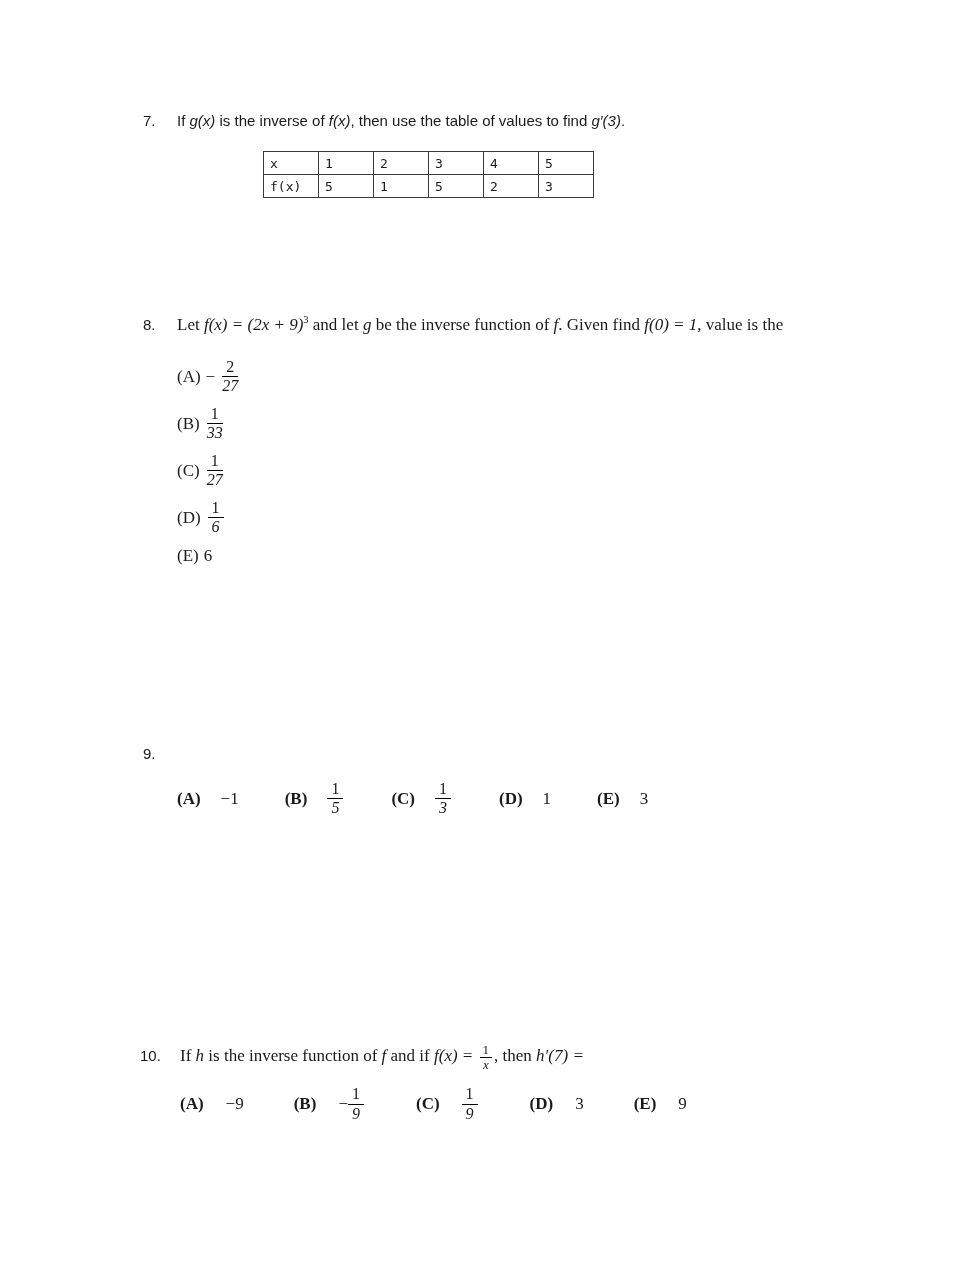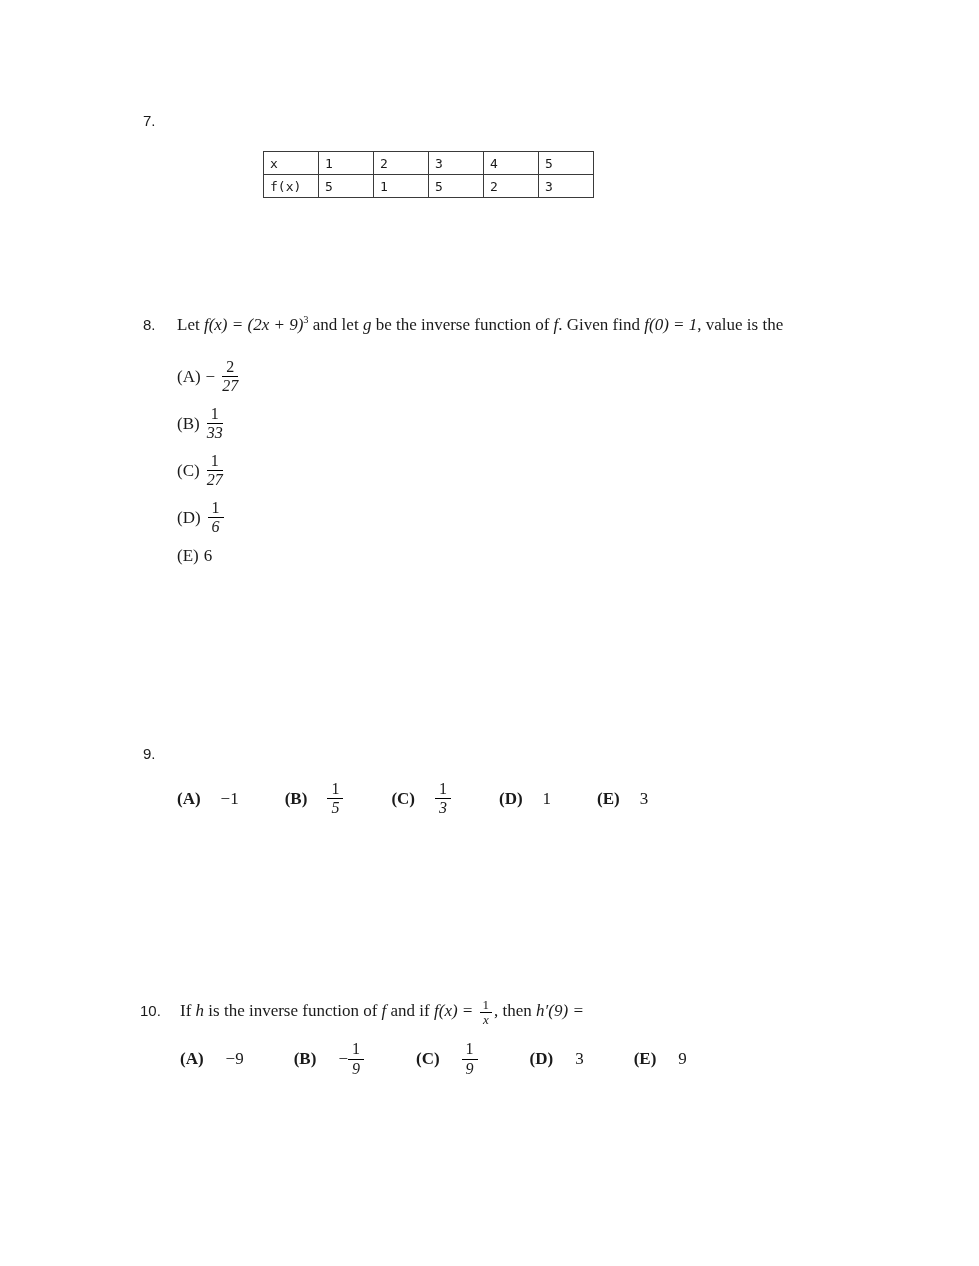--- a/index.html
+++ b/index.html
@@ -57,20 +57,23 @@
   .pgap10 .pair { margin-right:50px; }
   .pgap10 .pair .val, .pgap10 .pair .frac, .pgap10 .pair .prefix { margin-left:22px; }
   .pgap10 .pair .prefix + .frac { margin-left:0; }
 </style>
 </head>
 <body>
 
 <section class="q" style="left:143px; top:112px; width:760px;">
   <div class="qrow">
     <span class="qnum w34">7.</span>
+    <div class="sans">
+      <span>If </span><span class="math">g(x)</span><span> is the inverse of </span><span class="math">f(x)</span><span>, then use the table of values to find </span><span class="math">g′(3)</span><span>.</span>
+    </div>
   </div>
   <table class="vals">
     <tbody>
         <tr>
       <td>x</td>
       <td>1</td>
       <td>2</td>
       <td>3</td>
       <td>4</td>
       <td>5</td>
@@ -160,25 +163,25 @@
         <span class="bold">(D)</span>
         <span class="val">1</span>
       </span>
     <span class="pair">
         <span class="bold">(E)</span>
         <span class="val">3</span>
       </span>
   </div>
 </section>
 
-<section class="q" style="left:140px; top:998px; width:820px;">
+<section class="q" style="left:140px; top:1043px; width:820px;">
   <div class="qrow">
     <span class="qnum w40">10.</span>
     <div class="serif">
-      <span>If </span><span class="math">h</span><span> is the inverse function of </span><span class="math">f</span><span> and if </span><span class="math">f(x) = </span><span class="ifrac"><span class="num">1</span><span class="den">x</span></span><span>, then </span><span class="math">h′(9) =</span>
+      <span>If </span><span class="math">h</span><span> is the inverse function of </span><span class="math">f</span><span> and if </span><span class="math">f(x) = </span><span class="ifrac"><span class="num">1</span><span class="den">x</span></span><span>, then </span><span class="math">h′(7) =</span>
     </div>
   </div>
   <div class="choices-row pgap10" style="margin-left:40px; margin-top:14px;">
     <span class="pair">
         <span class="bold">(A)</span>
         <span class="val">−9</span>
       </span>
     <span class="pair">
         <span class="bold">(B)</span>
         <span class="prefix">−</span>

